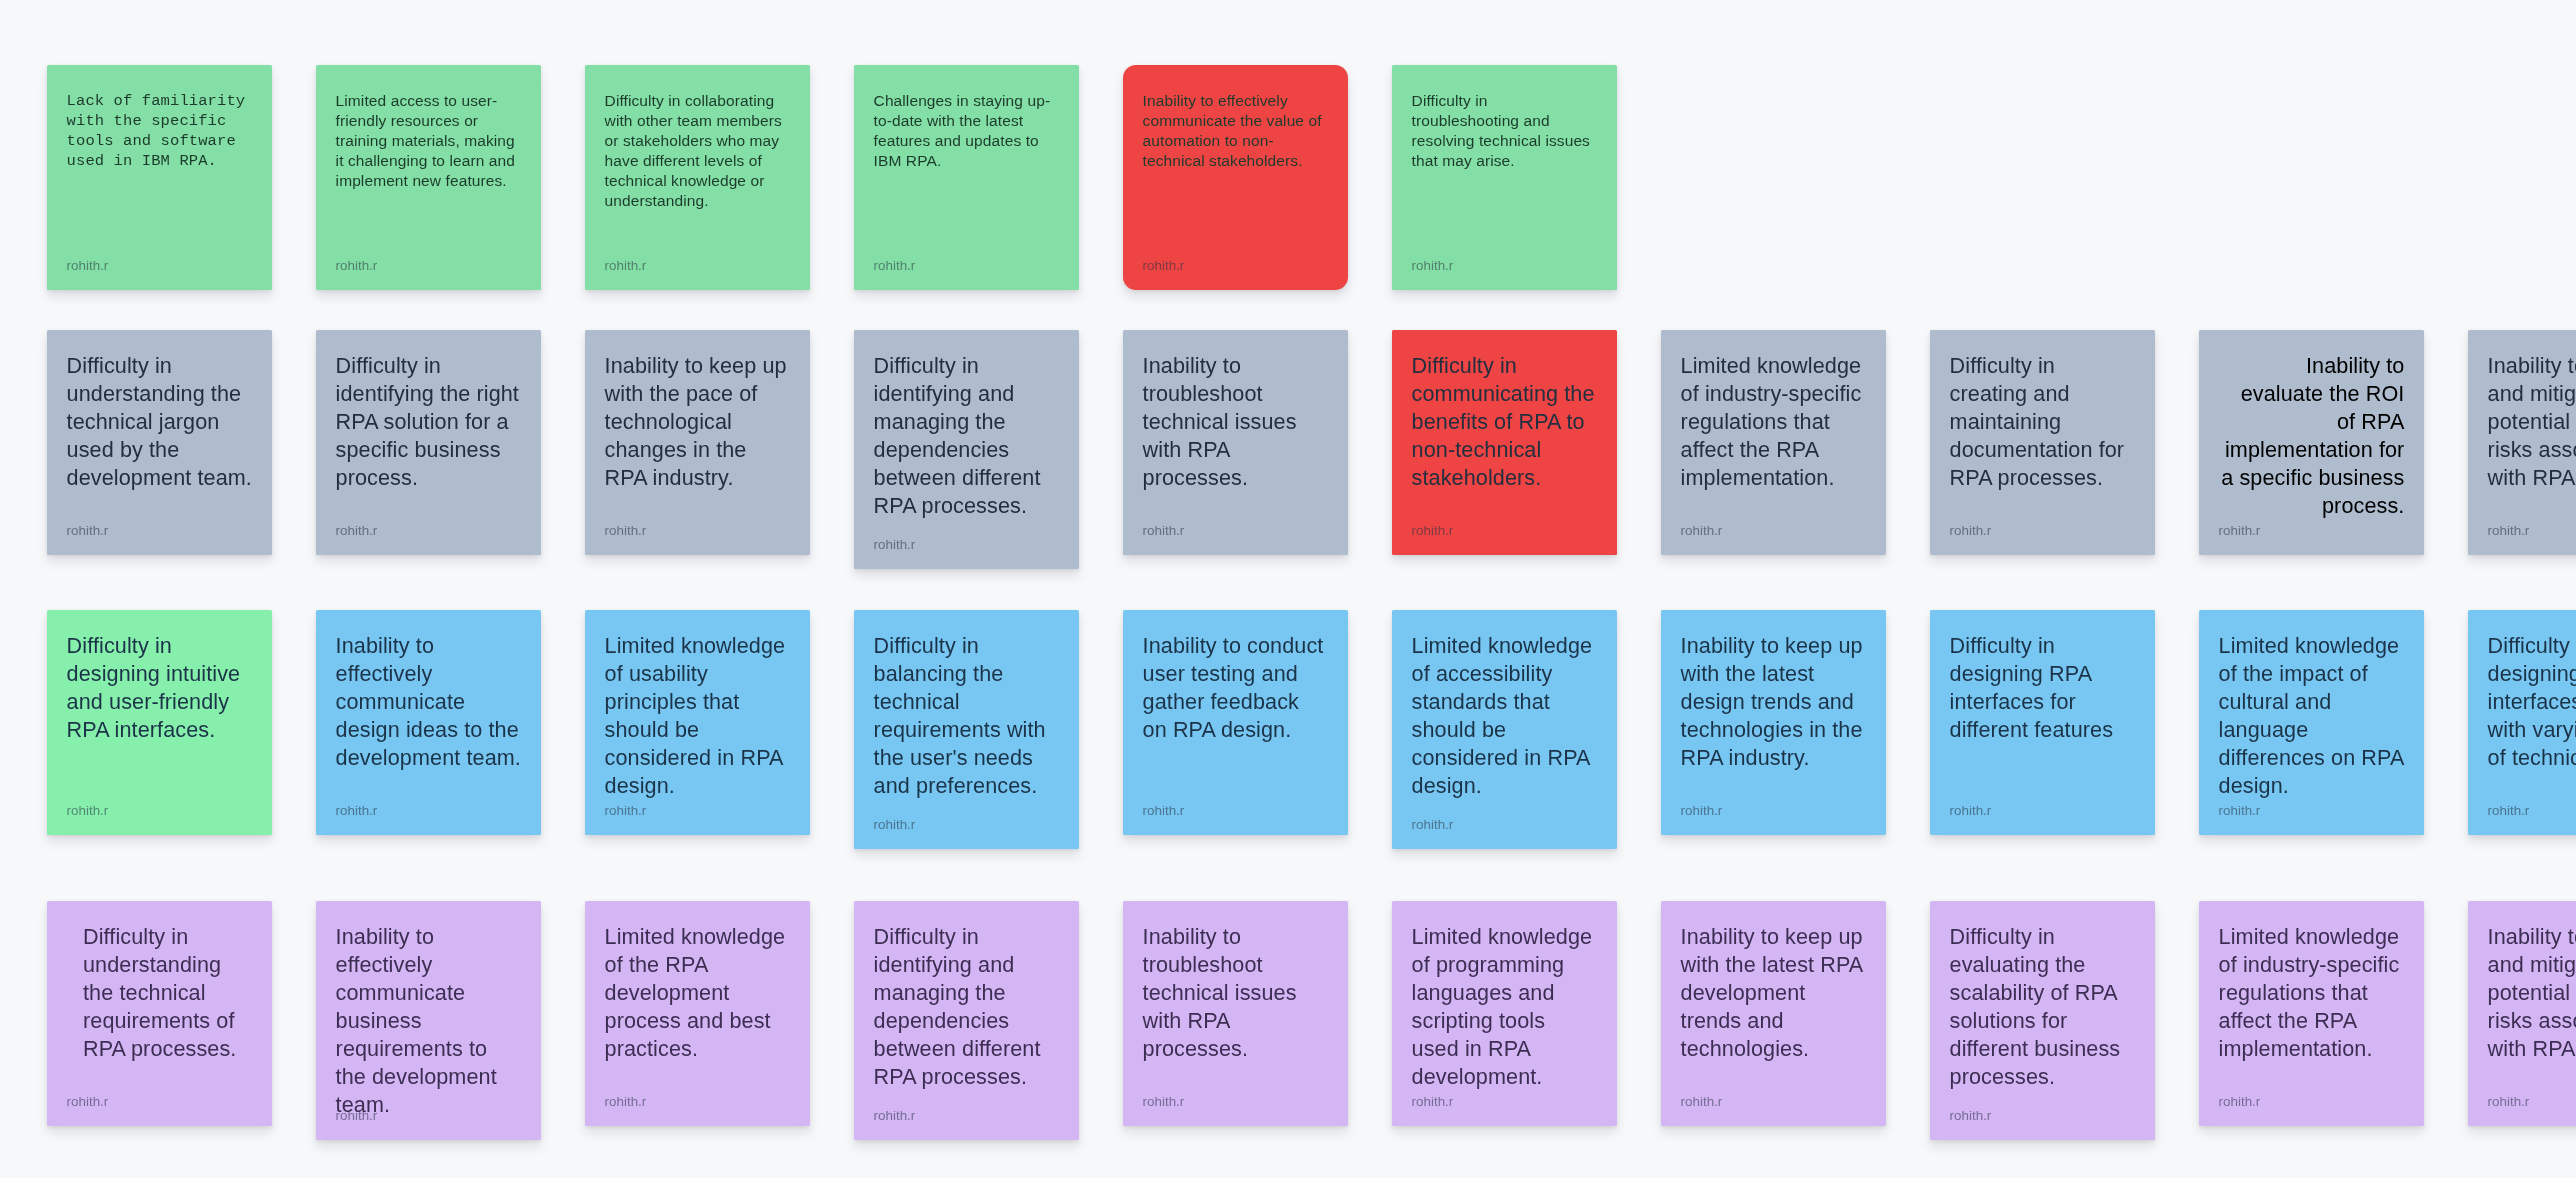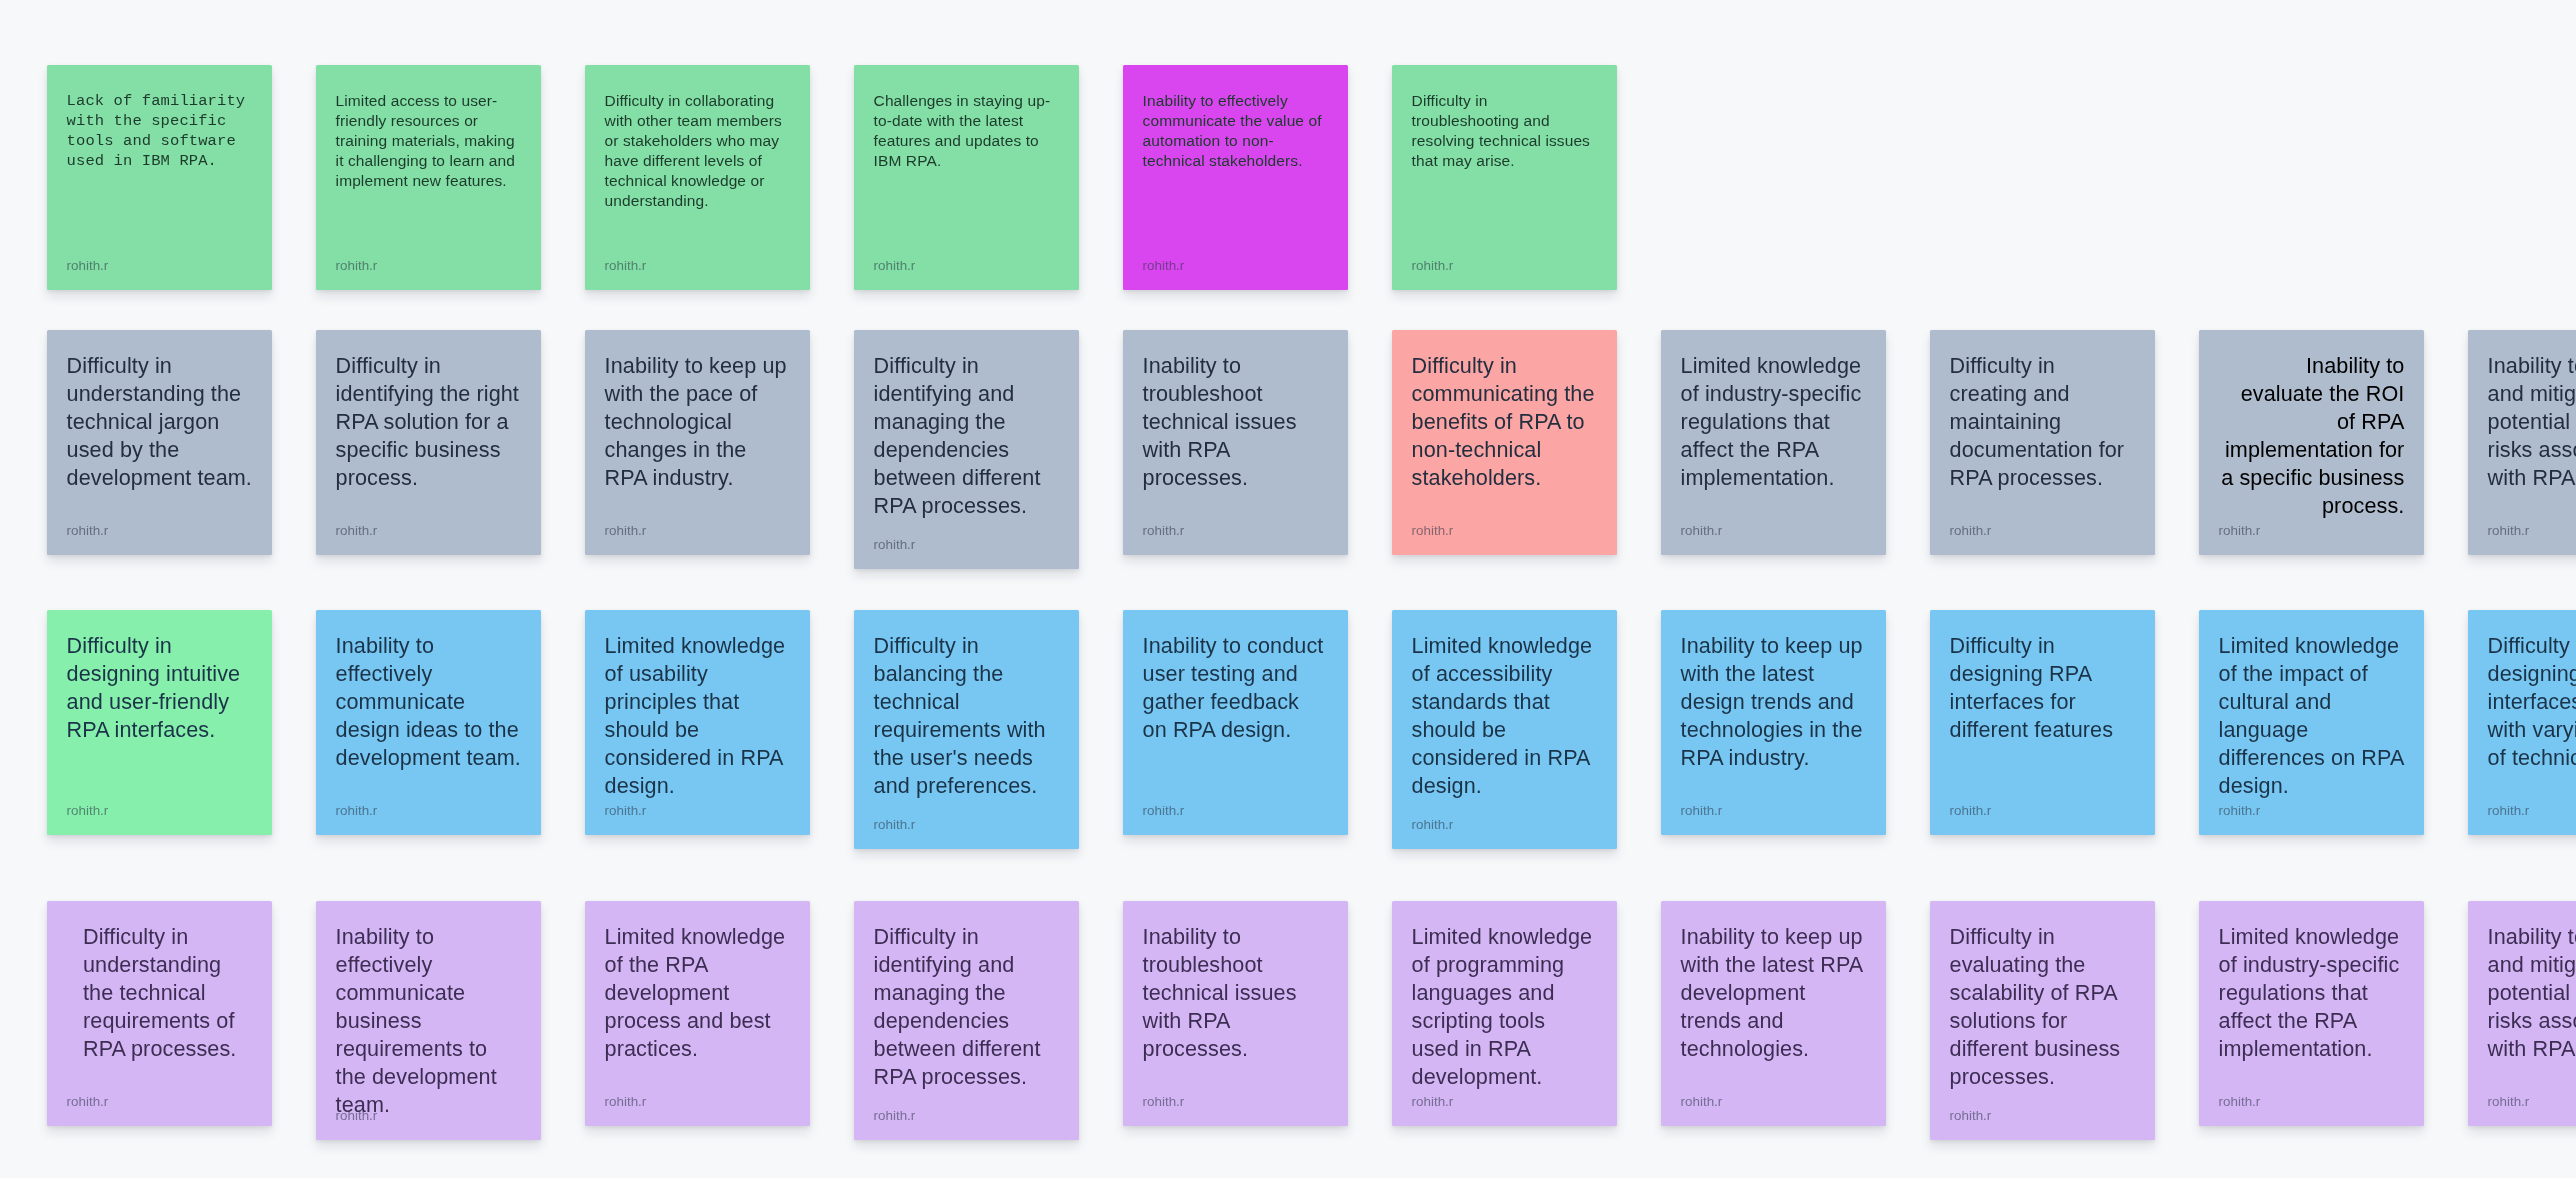--- a/index.html
+++ b/index.html
@@ -64,21 +64,21 @@
     <div class="note-author">rohith.r</div>
   </div>
       <div class="note" style="background: rgb(131, 223, 165);">
     <div class="note-text" style="color: rgb(29, 59, 44);">Difficulty in collaborating with other team members or stakeholders who may have different levels of technical knowledge or understanding.</div>
     <div class="note-author">rohith.r</div>
   </div>
       <div class="note" style="background: rgb(131, 223, 165);">
     <div class="note-text" style="color: rgb(29, 59, 44);">Challenges in staying up-to-date with the latest features and updates to IBM RPA.</div>
     <div class="note-author">rohith.r</div>
   </div>
-      <div class="note" style="background: #d946ef;">
+      <div class="note" style="background: #ef4444; border-radius: 13px;">
     <div class="note-text" style="color: rgb(29, 59, 44);">Inability to effectively communicate the value of automation to non-technical stakeholders.</div>
     <div class="note-author">rohith.r</div>
   </div>
       <div class="note" style="background: rgb(131, 223, 165);">
     <div class="note-text" style="color: rgb(29, 59, 44);">Difficulty in troubleshooting and resolving technical issues that may arise.</div>
     <div class="note-author">rohith.r</div>
   </div>
     </div>
     <div class="row row-1">
       <div class="note" style="background: rgb(175, 188, 205);">
@@ -94,21 +94,21 @@
     <div class="note-author">rohith.r</div>
   </div>
       <div class="note tall" style="background: rgb(175, 188, 205);">
     <div class="note-text" style="color: rgb(35, 47, 63);">Difficulty in identifying and managing the dependencies between different RPA processes.</div>
     <div class="note-author">rohith.r</div>
   </div>
       <div class="note" style="background: rgb(175, 188, 205);">
     <div class="note-text" style="color: rgb(35, 47, 63);">Inability to troubleshoot technical issues with RPA processes.</div>
     <div class="note-author">rohith.r</div>
   </div>
-      <div class="note" style="background: #fca5a5;">
+      <div class="note" style="background: #ef4444;">
     <div class="note-text" style="color: rgb(35, 47, 63);">Difficulty in communicating the benefits of RPA to non-technical stakeholders.</div>
     <div class="note-author">rohith.r</div>
   </div>
       <div class="note" style="background: rgb(175, 188, 205);">
     <div class="note-text" style="color: rgb(35, 47, 63);">Limited knowledge of industry-specific regulations that affect the RPA implementation.</div>
     <div class="note-author">rohith.r</div>
   </div>
       <div class="note" style="background: rgb(175, 188, 205);">
     <div class="note-text" style="color: rgb(35, 47, 63);">Difficulty in creating and maintaining documentation for RPA processes.</div>
     <div class="note-author">rohith.r</div>

